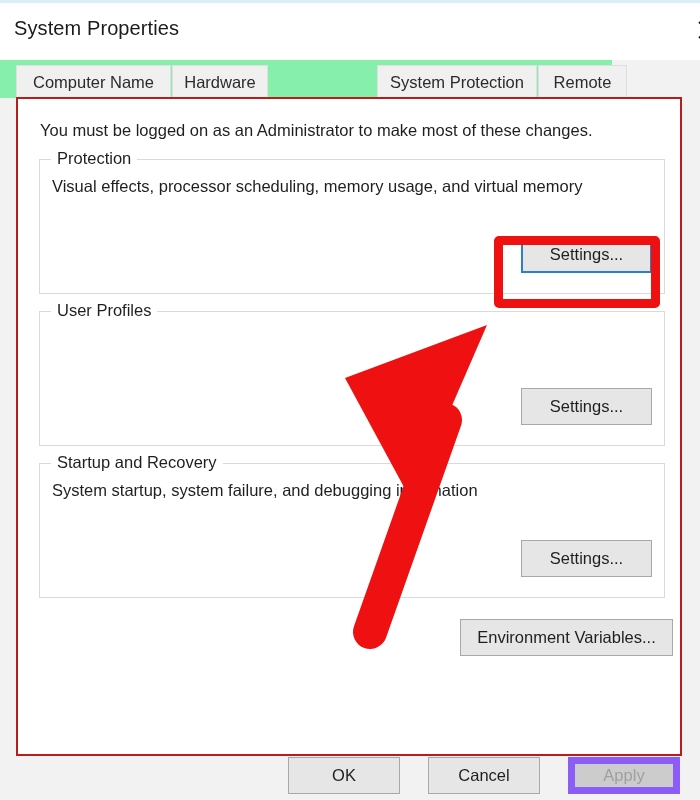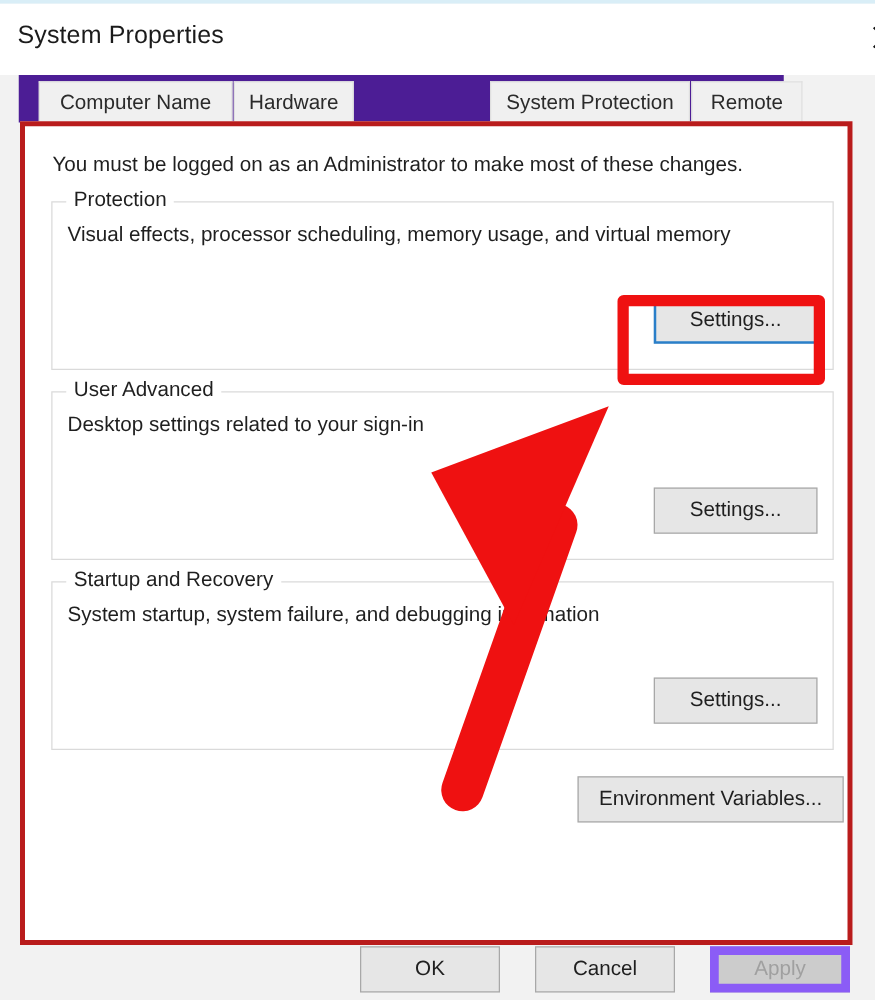--- a/index.html
+++ b/index.html
@@ -54,23 +54,23 @@
     display: flex;
     align-items: center;
     justify-content: center;
     cursor: default;
   }
   #close-button svg { display: block; }
 
   
   #tabstrip {
     position: absolute;
-    left: 15px; top: 60px;
+    left: 0; top: 60px;
     width: 612px; height: 38px;
-    background: #4c1d95;
+    background: #86efac;
   }
   .tab {
     position: absolute;
     top: 5px;
     height: 33px;
     background: #f0f0f0;
     border: 1px solid #dfdfdf;
     border-bottom: none;
     box-sizing: border-box;
     display: flex;
@@ -90,21 +90,21 @@
     font-size: 18px;
     z-index: 5;
   }
 
   
   #tabpanel {
     position: absolute;
     left: 16px; top: 97px;
     width: 666px; height: 659px;
     background: #ffffff;
-    border: 4px solid #b91c1c;
+    border: 2px solid #b91c1c;
     box-sizing: border-box;
   }
 
   #admin-note {
     position: absolute;
     left: 22px; top: 22px;
     font-size: 16.5px;
     color: #1f1f1f;
     white-space: nowrap;
   }
@@ -239,22 +239,21 @@
 
     <div id="admin-note">You must be logged on as an Administrator to make most of these changes.</div>
 
     <div class="groupbox" id="group-performance">
       <div class="group-legend">Protection</div>
       <div class="group-desc">Visual effects, processor scheduling, memory usage, and virtual memory</div>
       <div class="btn group-settings-btn focused">Settings...</div>
     </div>
 
     <div class="groupbox" id="group-userprofiles">
-      <div class="group-legend">User Advanced</div>
-      <div class="group-desc">Desktop settings related to your sign-in</div>
+      <div class="group-legend">User Profiles</div>
       <div class="btn group-settings-btn">Settings...</div>
     </div>
 
     <div class="groupbox" id="group-startup">
       <div class="group-legend">Startup and Recovery</div>
       <div class="group-desc">System startup, system failure, and debugging information</div>
       <div class="btn group-settings-btn">Settings...</div>
     </div>
 
     <div class="btn" id="btn-env-vars">Environment Variables...</div>

